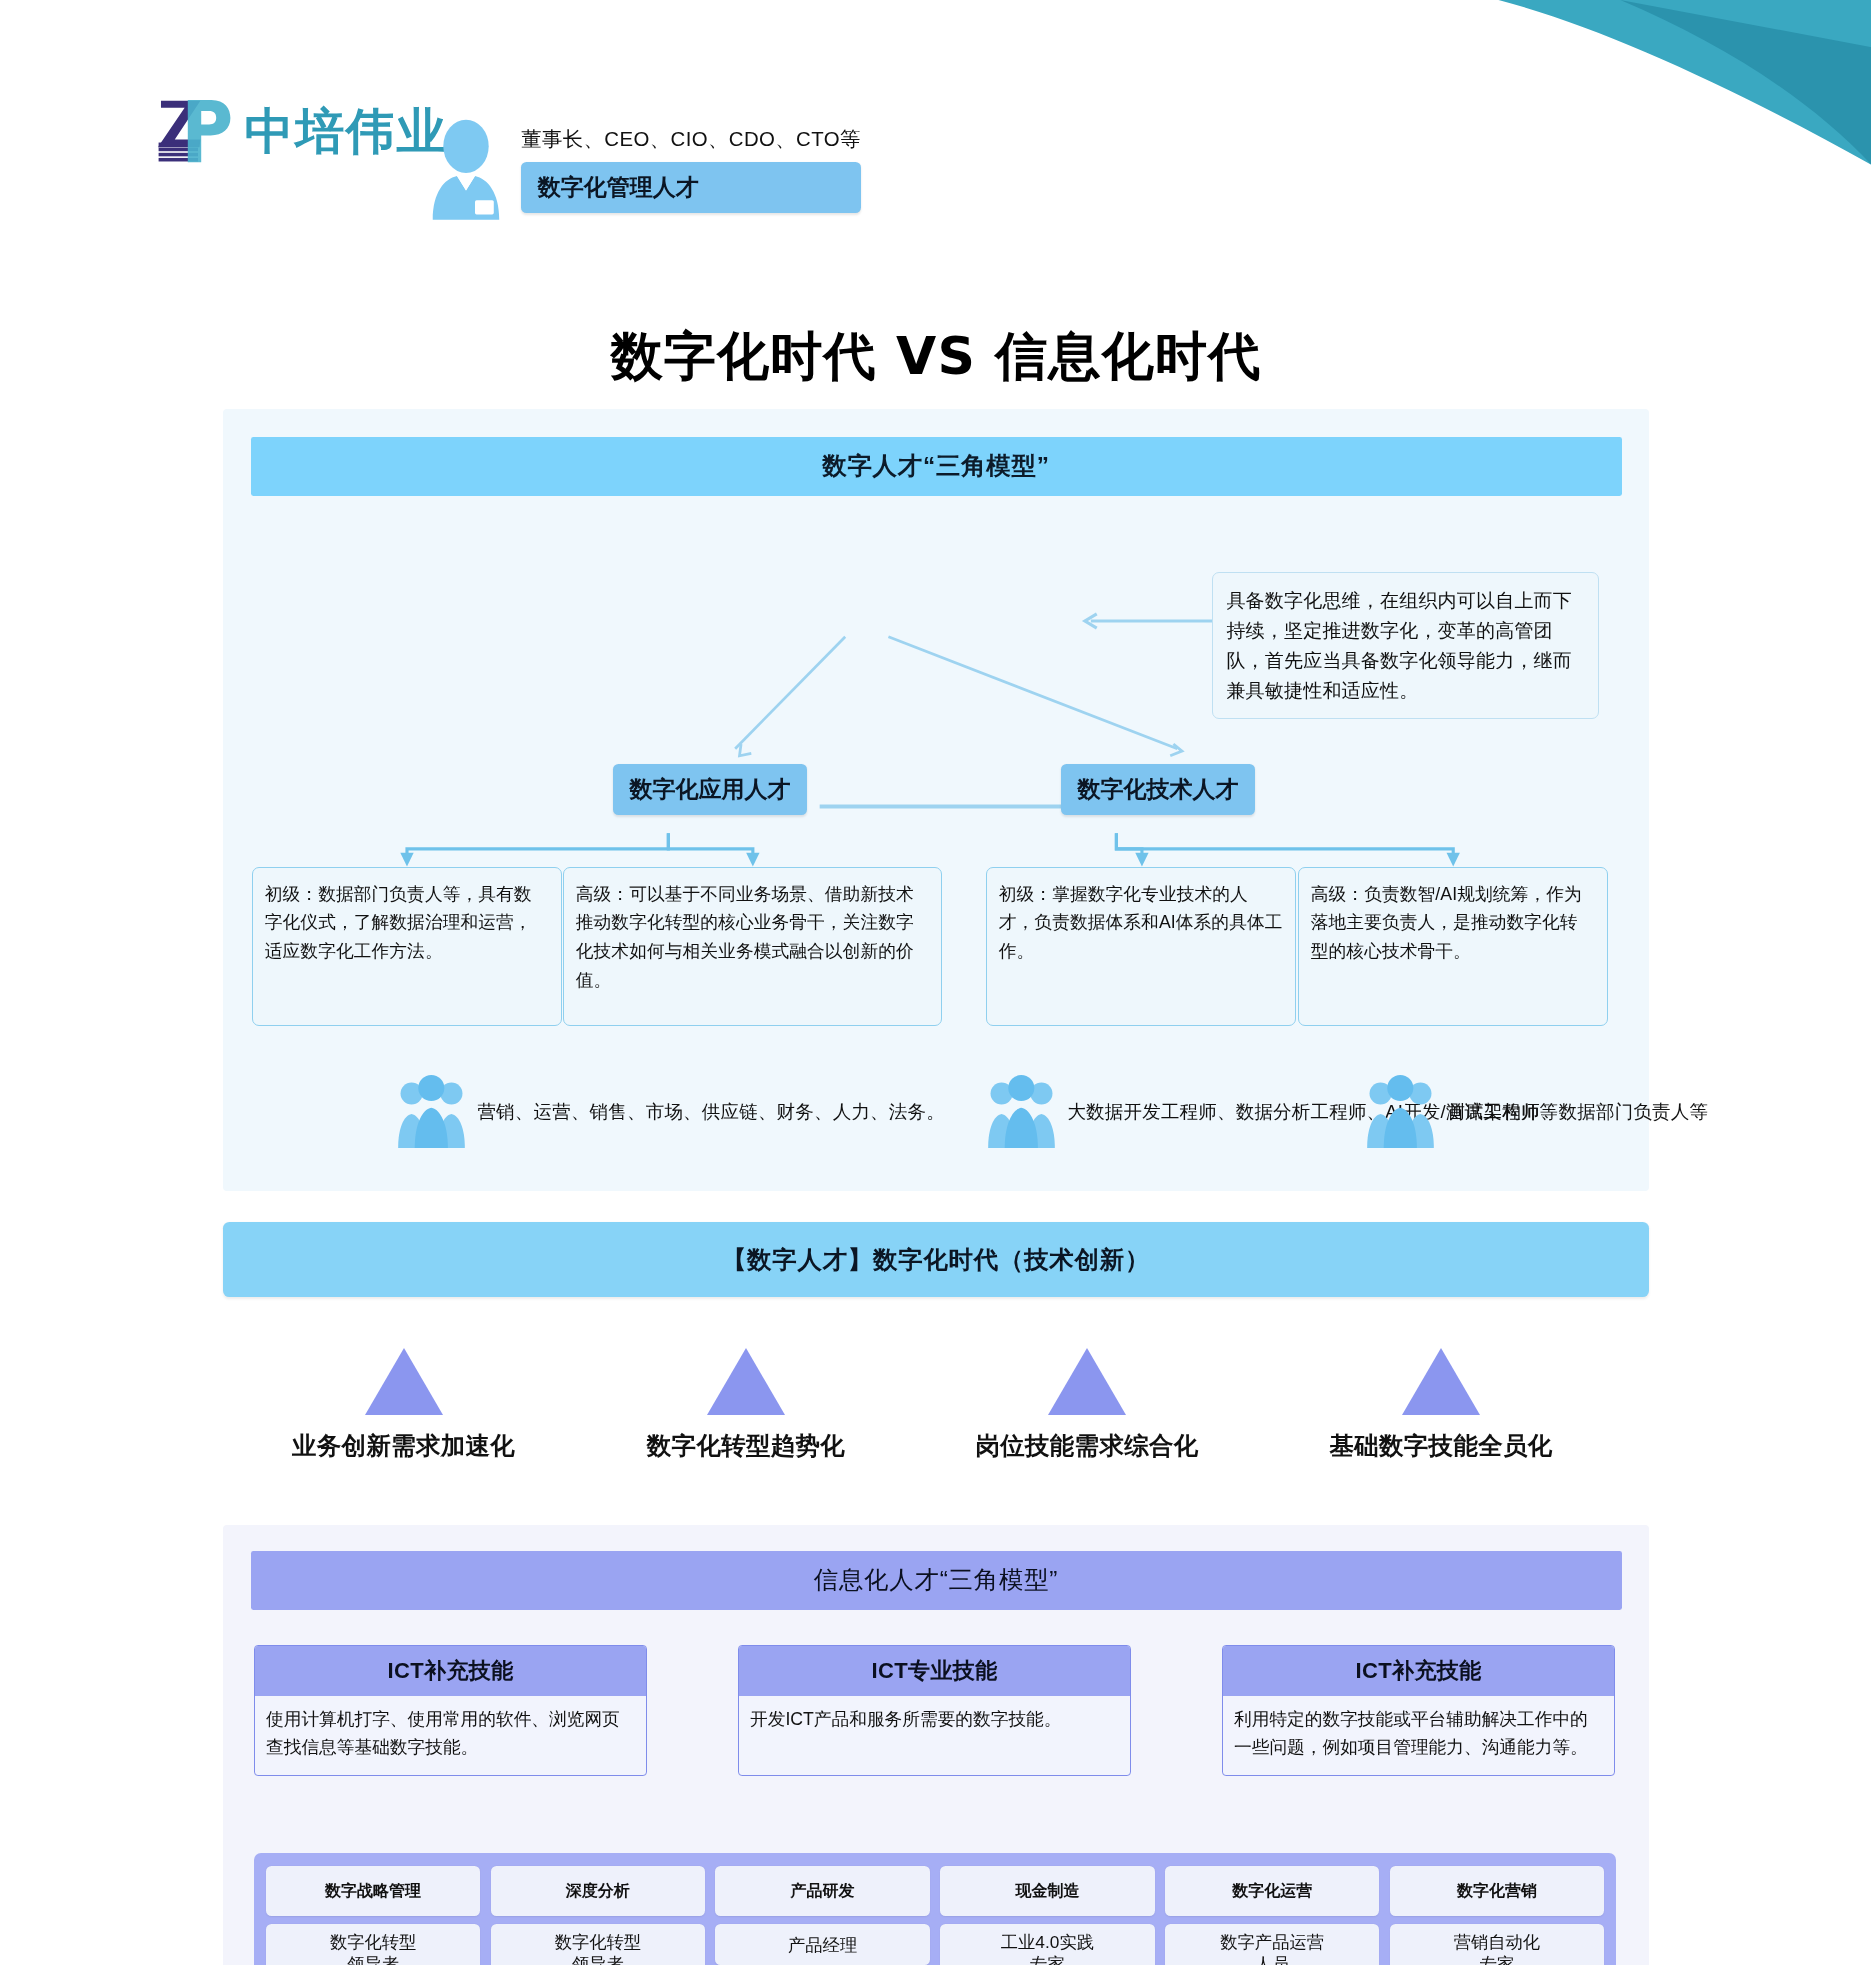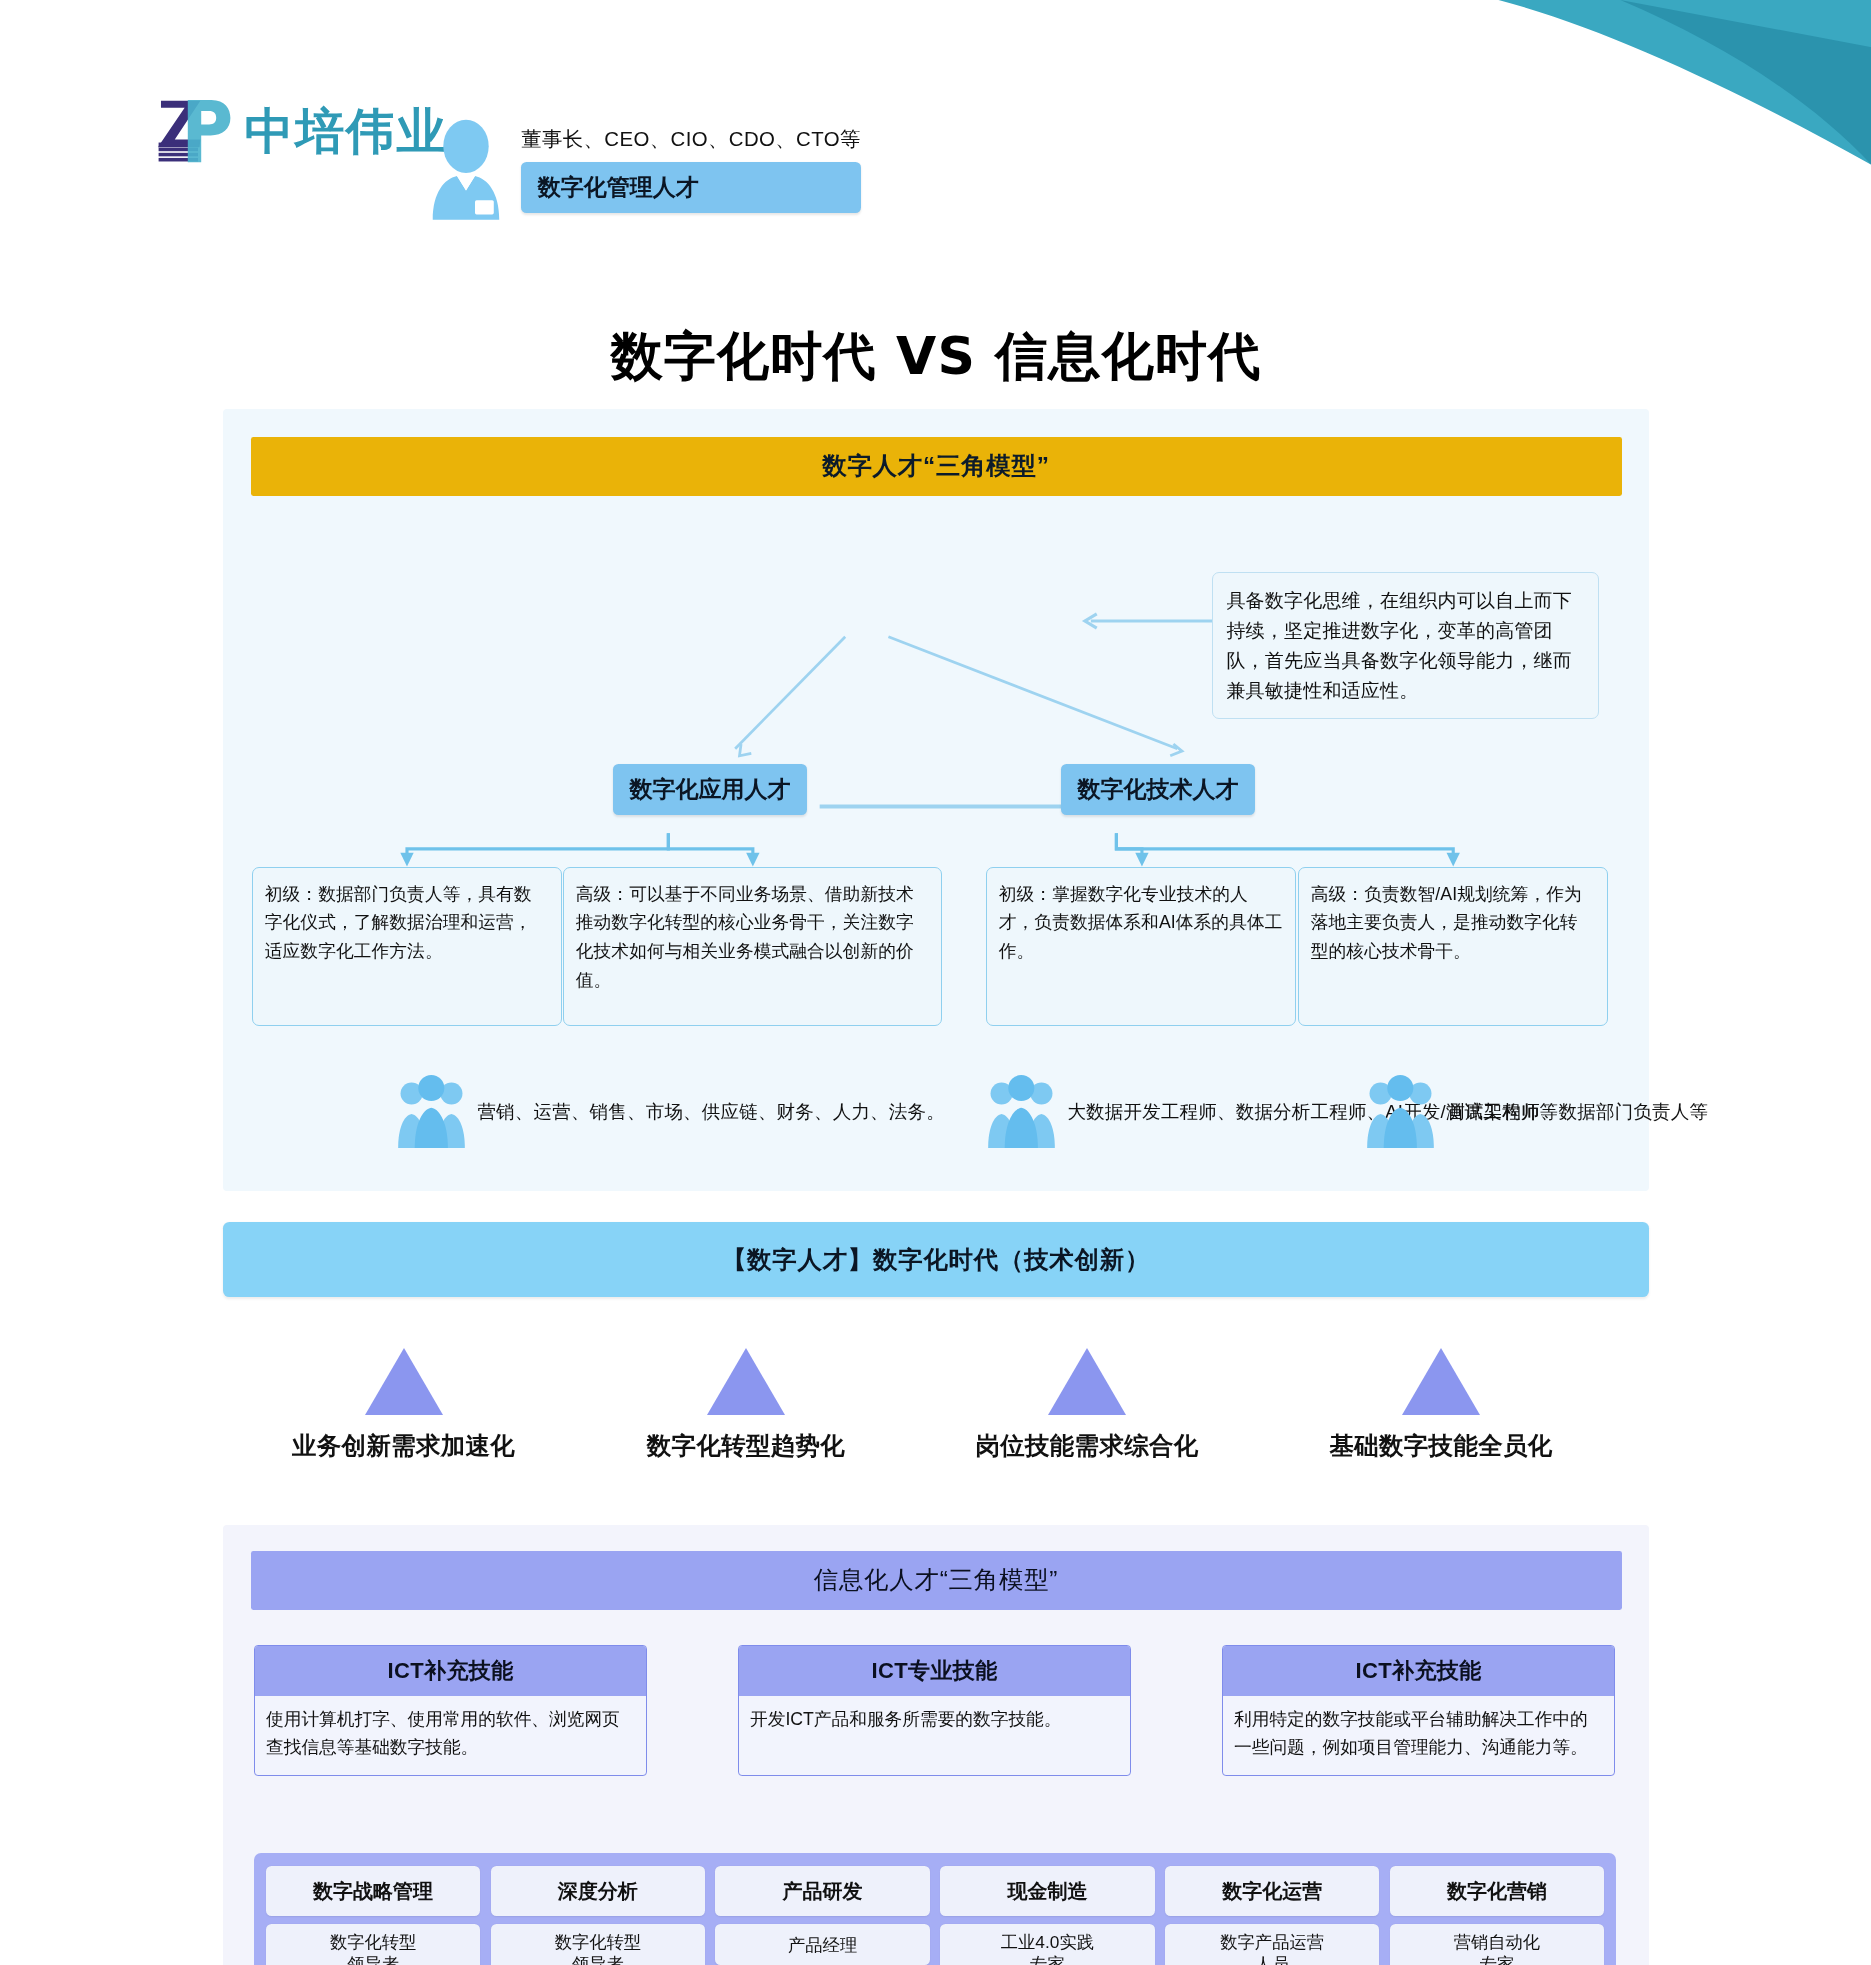--- a/index.html
+++ b/index.html
@@ -28,21 +28,21 @@
     font-family: "DejaVu Sans", sans-serif;
   }
 
   
   .digital-panel {
     position: absolute; left: 223px; top: 409px; width: 1426px; height: 782px;
     background: #f0f8fd; border-radius: 3.9px;
   }
   .band-blue {
     position: absolute; left: 27.5px; top: 27.5px; width: 1371px; height: 59px;
-    background: #eab308; border-radius: 2.4px;
+    background: #7dd3fc; border-radius: 2.4px;
     display: flex; align-items: center; justify-content: center;
     color: #0c1b2a; font-size: 24.4px; font-weight: 700; letter-spacing: 0.8px;
   }
 
   .mgr-row { position: absolute; left: 421px; top: 118px; display: flex; align-items: flex-start; }
   .person-icon { width: 90px; height: 102px; position: relative; margin-right: 10.2px; }
   .mgr-col { padding-top: 7px; }
   .mgr-caption { font-size: 20.4px; color: #111; letter-spacing: 0.4px; margin-bottom: 8.6px; white-space: nowrap; }
   .node-blue {
     background: #7ec4f0; border-radius: 5.5px; padding: 10.2px 16.5px;
@@ -127,21 +127,21 @@
     background: #a6aef5; border-radius: 7px; padding: 13.4px 11.8px;
     display: flex; gap: 10.2px; align-items: flex-start;
   }
   .grid-col { display: flex; flex-direction: column; gap: 7.9px; width: 215px; }
   .cell {
     background: #eef1fb; border-radius: 5.5px; min-height: 41px;
     display: flex; align-items: center; justify-content: center; text-align: center;
     font-size: 17.3px; color: #111; line-height: 1.28; padding: 5.5px 3.1px;
     box-shadow: 0 0.8px 1.6px rgba(0,0,0,0.07);
   }
-  .cell.head { font-weight: 700; font-size: 20px; min-height: 50px; }
+  .cell.head { font-weight: 700; font-size: 16px; min-height: 50px; }
   .cell.two { min-height: 58px; }
 
   
   .connectors { position: absolute; left: 0; top: 0; width: 1872px; height: 2647px; pointer-events: none; }
 </style>
 </head>
 <body>
 
 <div class="page">
 

